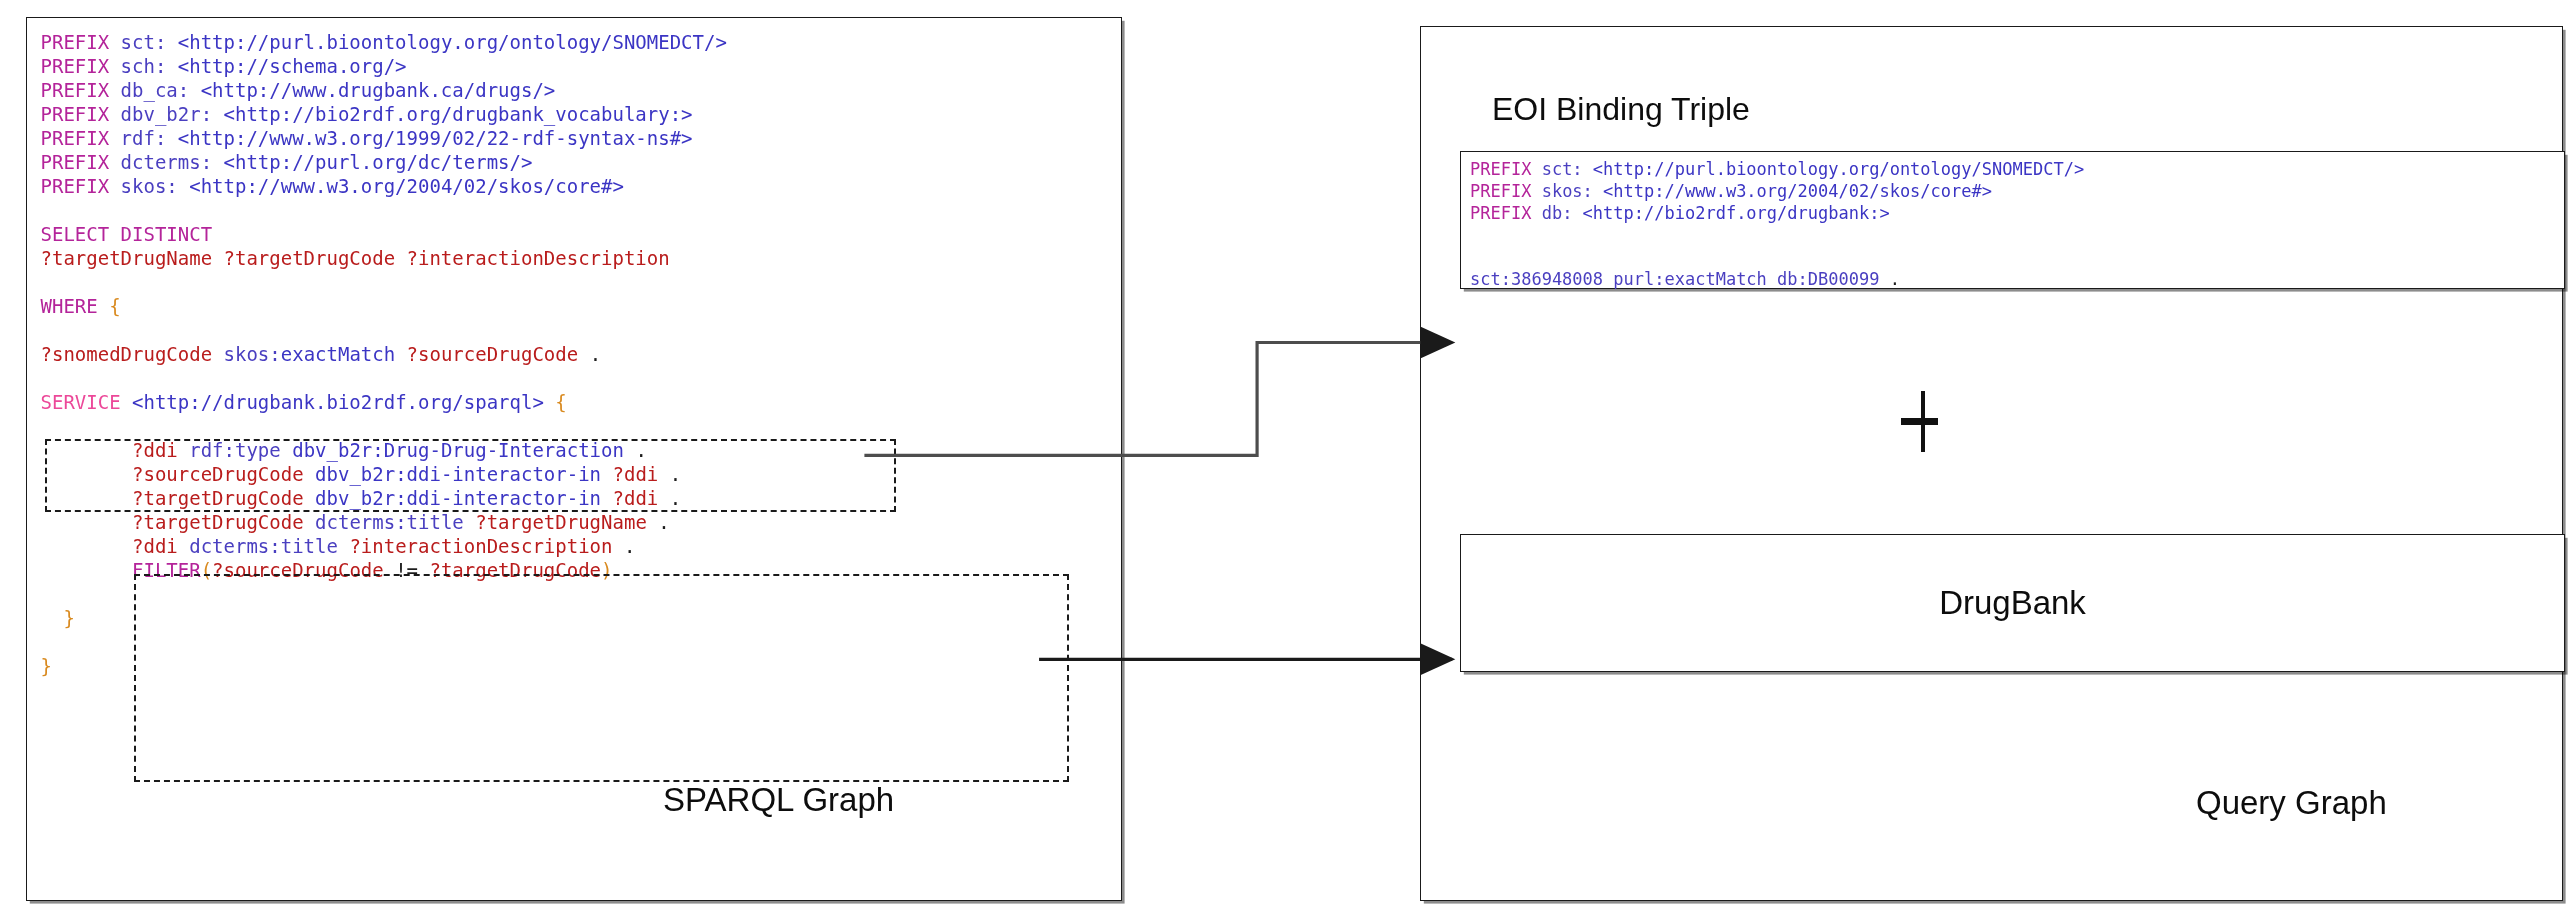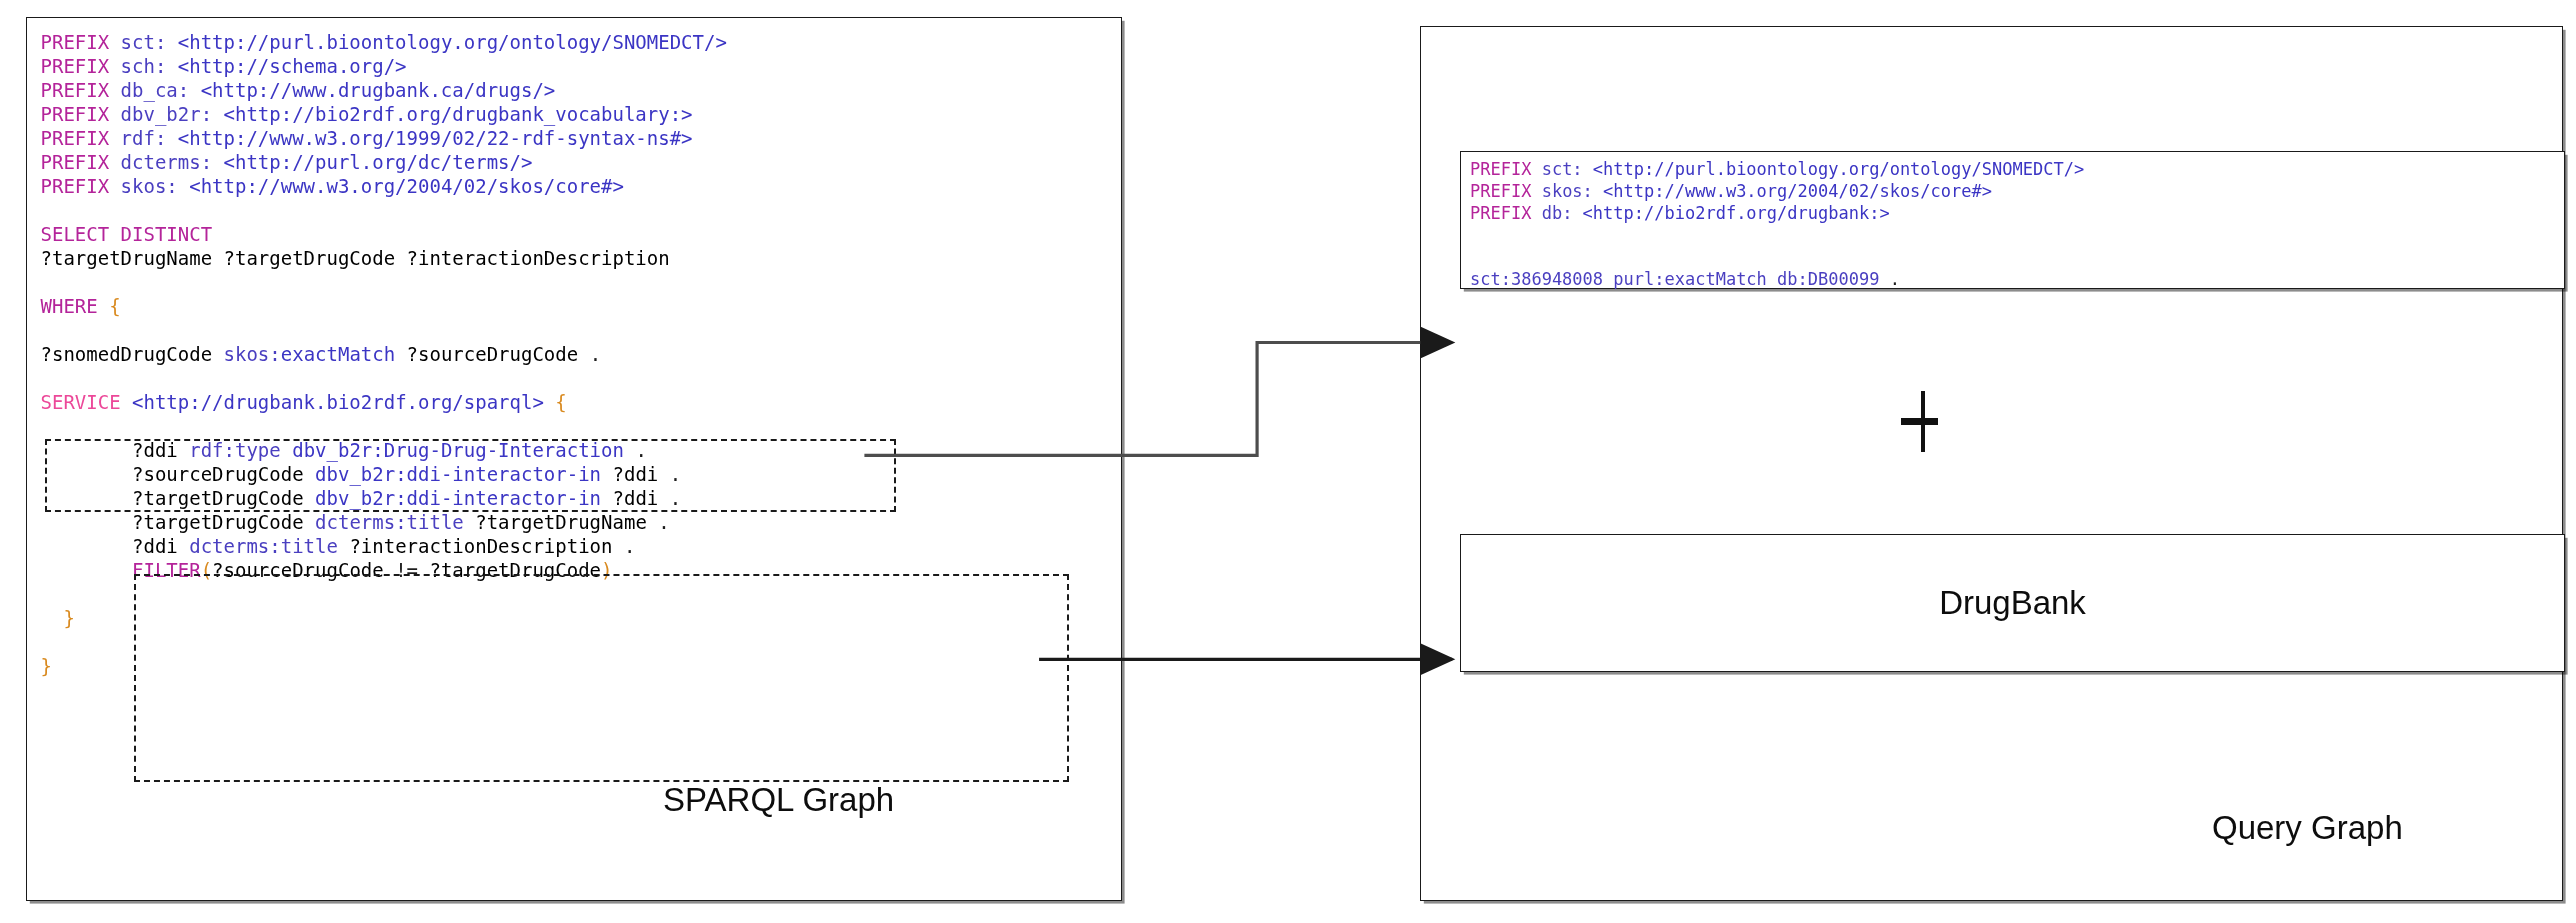--- a/index.html
+++ b/index.html
@@ -18,34 +18,34 @@
   .code{position:absolute;font-family:"DejaVu Sans Mono","Liberation Mono",monospace;
         white-space:pre;letter-spacing:0px;}
 
   #sparql-code{left:14px;top:11.5px;font-size:19px;line-height:24px;}
 
   
   .kw   {color:#b4249a;}   
   .kwd  {color:#ec4899;}   
   .uri  {color:#3b35c4;}   
   .pfx  {color:#4a3fc0;}   
-  .var  {color:#000000;}   
+  .var  {color:#b91c1c;}   
   .pun  {color:#d98a1f;}   
   .dot  {color:#1c1c1c;}
 
   
   .dashbox{position:absolute;border:2.5px dashed #1a1a1a;background:transparent;}
   #eoi-dashbox{left:18px;top:421px;width:847px;height:69px;}
   #service-dashbox{left:107px;top:556px;width:931px;height:204px;}
 
   
   .caption{position:absolute;font-size:33px;color:#0d0d0d;
            font-family:"Liberation Sans",sans-serif;white-space:nowrap;}
   #sparql-caption{left:663px;top:781px;}
-  #graph-caption{left:2196px;top:809px;margin-left:16px;}
+  #graph-caption{left:2196px;top:784px;}
 
   
   #graph-panel{left:1420px;top:25.5px;width:1141px;height:873px;}
 
   #eoi-title{position:absolute;left:1492px;top:91px;font-size:32px;color:#0d0d0d;
              white-space:nowrap;}
 
   #eoi-box{position:absolute;left:1460px;top:151px;width:1103px;height:136px;
            background:#fff;border:1.9px solid #1a1a1a;
            box-shadow:3.2px 3.2px 0 -0.6px rgba(0,0,0,0.45);}
@@ -78,20 +78,21 @@
 
     <div class="dashbox" id="eoi-dashbox"></div>
 
     <div class="dashbox" id="service-dashbox"></div>
   </div>
 
   <div class="caption" id="sparql-caption">SPARQL Graph</div>
 
   <div class="panel" id="graph-panel"></div>
 
+  <div id="eoi-title">EOI Binding Triple</div>
 
   <div id="eoi-box">
     <div class="code" id="eoi-code"><div><span class="kw">PREFIX</span><span class="pfx"> sct: </span><span class="uri">&lt;http://purl.bioontology.org/ontology/SNOMEDCT/&gt;</span></div><div><span class="kw">PREFIX</span><span class="pfx"> skos: </span><span class="uri">&lt;http://www.w3.org/2004/02/skos/core#&gt;</span></div><div><span class="kw">PREFIX</span><span class="pfx"> db: </span><span class="uri">&lt;http://bio2rdf.org/drugbank:&gt;</span></div></div>
     <div class="code" id="eoi-triple"><div><span class="pfx">sct:386948008</span><span class="dot"> </span><span class="pfx">purl:exactMatch</span><span class="dot"> </span><span class="pfx">db:DB00099</span><span class="dot"> .</span></div></div>
   </div>
 
   <div id="plus-sign">
     <div class="vbar"></div>
     <div class="hbar"></div>
   </div>

